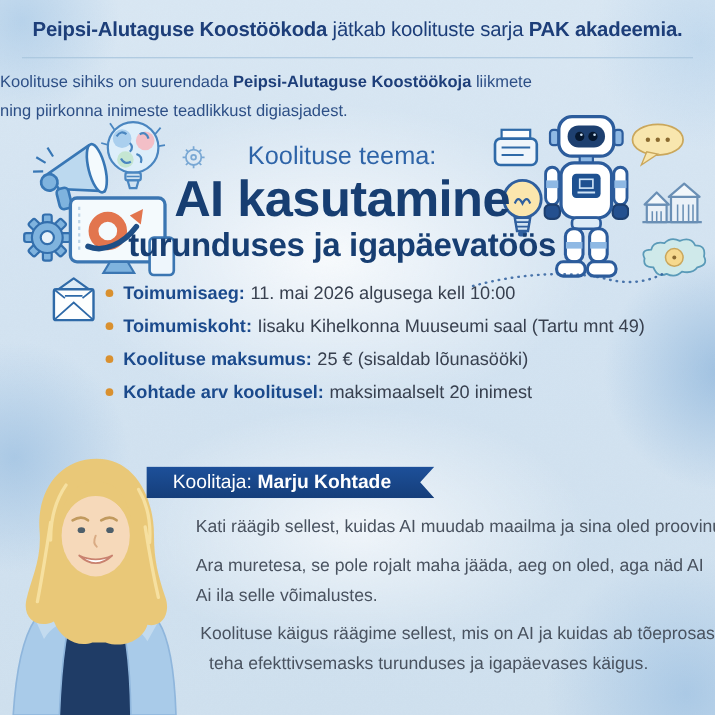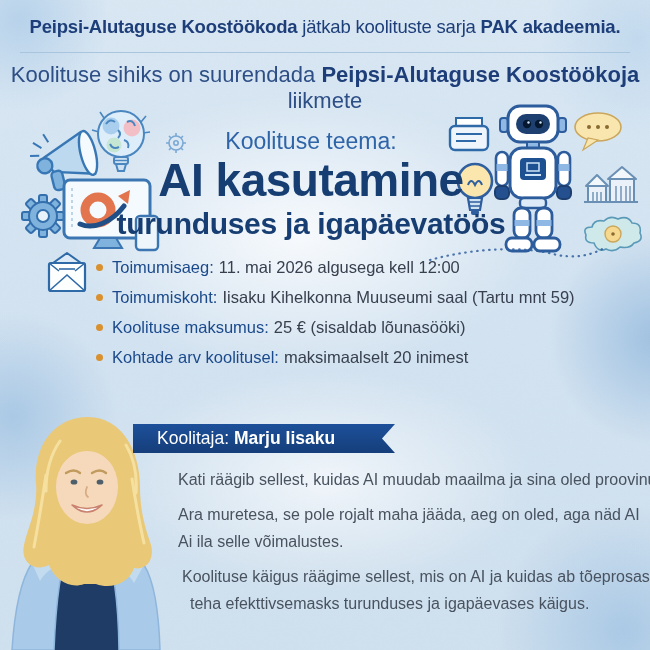--- a/index.html
+++ b/index.html
@@ -14,31 +14,31 @@
       radial-gradient(circle 120px at 3% 3%, rgba(150,190,226,.5), rgba(150,190,226,0) 75%),
       radial-gradient(circle 130px at 98% 6%, rgba(168,202,232,.45), rgba(168,202,232,0) 75%),
       linear-gradient(180deg,#d9e7f3 0%,#d3e3f1 45%,#cfe0ee 100%);
   }
   .noise{position:absolute;inset:0;opacity:.5;pointer-events:none;}
   .abs{position:absolute;}
   
   .hdr{left:0;right:0;top:16px;text-align:center;font-size:18.5px;color:#1d3e79;letter-spacing:-.2px;}
   .hdr b{font-weight:700;}
   .rule{left:20px;right:20px;top:52px;height:1px;background:#a9c5dd;}
-  .intro{left:0;right:0;top:62px;text-align:center;font-size:22px;line-height:26px;color:#2d4f86;}
+  .intro{left:0;right:0;top:62px;text-align:left;font-size:15px;line-height:26px;color:#2d4f86;}
   .intro b{color:#1d3e79;font-weight:700;}
   
   .kicker{left:-14px;width:650px;top:128px;text-align:center;font-size:23px;color:#2e64a8;font-weight:500;}
   .title{left:-14px;width:650px;top:153px;text-align:center;font-size:46px;font-weight:800;color:#173e72;letter-spacing:-.5px;}
   .subtitle{left:-14px;width:650px;top:207px;text-align:center;font-size:30px;font-weight:800;color:#173e72;letter-spacing:-.3px;}
   
   .details{left:96px;top:256px;}
   .drow{position:relative;height:30px;white-space:nowrap;font-size:16.5px;line-height:22px;}
   .dot{display:inline-block;width:7px;height:7px;border-radius:50%;background:#d9902f;margin-right:9px;vertical-align:2px;}
-  .dlabel{font-weight:400;color:#1b4a8c;}
+  .dlabel{font-weight:700;color:#1b4a8c;}
   .dvalue{color:#38404f;margin-left:5px;}
   
   .ribbon{left:133px;top:424px;width:262px;height:29px;line-height:29px;
     background:linear-gradient(180deg,#1d509a,#153e7a);
     clip-path:polygon(0 0,100% 0,calc(100% - 13px) 50%,100% 100%,0 100%);
     color:#fff;padding-left:24px;box-sizing:border-box;font-size:17.5px;z-index:5;}
   .ribbon b{font-weight:700;margin-left:5px;}
   
   .paras{left:178px;top:466px;width:462px;color:#49525f;font-size:16px;z-index:4;}
   .pline{line-height:27px;white-space:nowrap;}
@@ -59,20 +59,21 @@
     <rect width="650" height="650" filter="url(#paper)"></rect>
   </svg>
 
   <div class="abs hdr">
     <b>Peipsi-Alutaguse Koostöökoda</b><span> jätkab koolituste sarja </span><b>PAK akadeemia.</b>
   </div>
   <div class="abs rule"></div>
 
   <div class="abs intro">
     <div><span>Koolituse sihiks on suurendada </span><b>Peipsi-Alutaguse Koostöökoja</b><span> liikmete</span></div>
+    <div>ning piirkonna inimeste teadlikkust digiasjadest.</div>
   </div>
 
   <div class="abs" style="left:28px;top:124px;">
     <svg width="88" height="70" viewBox="0 0 88 70">
       <g transform="rotate(-14 44 35)" stroke="#3877b5" stroke-width="2.4" stroke-linejoin="round">
         <path d="M10 10 L17 17 M4 22 L13 24 M22 4 L25 13" stroke-width="2" fill="none"></path>
         <polygon points="17,27 59,11 63,55 23,43" fill="#bcd9ef"></polygon>
         <ellipse cx="61" cy="33" rx="7.5" ry="22.5" fill="#f4fafd"></ellipse>
         <circle cx="16" cy="35" r="7.5" fill="#7fb3de"></circle>
         <rect x="20" y="43" width="11" height="19" rx="4" fill="#7fb3de"></rect>
@@ -236,22 +237,22 @@
     <svg width="180" height="26" viewBox="0 0 180 26">
       <path d="M2 18 C45 6 95 4 125 12 C145 17 163 14 178 5" fill="none" stroke="#2f5f9e" stroke-width="2.2" stroke-linecap="round" stroke-dasharray="0.5 5.5" opacity="0.85"></path>
     </svg>
   </div>
 
   <div class="abs kicker">Koolituse teema:</div>
   <div class="abs title">AI kasutamine</div>
   <div class="abs subtitle">turunduses ja igapäevatöös</div>
 
   <div class="abs details">
-    <div class="drow"><span class="dot"></span><span class="dlabel">Toimumisaeg:</span><span class="dvalue">11. mai 2026 algusega kell 12:00</span></div>
-    <div class="drow"><span class="dot"></span><span class="dlabel">Toimumiskoht:</span><span class="dvalue">Iisaku Kihelkonna Muuseumi saal (Tartu mnt 59)</span></div>
+    <div class="drow"><span class="dot"></span><span class="dlabel">Toimumisaeg:</span><span class="dvalue">11. mai 2026 algusega kell 10:00</span></div>
+    <div class="drow"><span class="dot"></span><span class="dlabel">Toimumiskoht:</span><span class="dvalue">Iisaku Kihelkonna Muuseumi saal (Tartu mnt 49)</span></div>
     <div class="drow"><span class="dot"></span><span class="dlabel">Koolituse maksumus:</span><span class="dvalue">25 € (sisaldab lõunasööki)</span></div>
     <div class="drow"><span class="dot"></span><span class="dlabel">Kohtade arv koolitusel:</span><span class="dvalue">maksimaalselt 20 inimest</span></div>
   </div>
 
   <div class="abs" style="left:0;top:405px;z-index:3;">
     <svg width="172" height="245" viewBox="0 0 172 245">
       <path d="M76 112 L76 134 Q87 142 98 134 L98 112 Q87 122 76 112 Z" fill="#eec9a4"></path>
       <path d="M58 152 Q87 134 116 152 L126 245 L48 245 Z" fill="#1f3c66"></path>
       <path d="M70 148 Q87 138 104 148 Q100 170 87 176 Q74 170 70 148 Z" fill="#f2d3b0"></path>
       <path d="M12 245 Q16 182 32 158 Q46 142 70 137 Q57 168 54 245 Z" fill="#a9cbe9" stroke="#8fb6dc" stroke-width="1.5"></path>
@@ -264,21 +265,21 @@
       <path d="M54 74 Q58 34 87 32 Q116 34 120 74 Q108 46 87 46 Q66 46 54 74 Z" fill="#e9c878"></path>
       <path d="M66 68 q8 -5 14 0 M92 68 q8 -5 14 0" stroke="#c19a5e" stroke-width="2.4" fill="none" stroke-linecap="round"></path>
       <ellipse cx="74" cy="77" rx="3.4" ry="2.6" fill="#4e5f6b"></ellipse>
       <ellipse cx="100" cy="77" rx="3.4" ry="2.6" fill="#4e5f6b"></ellipse>
       <path d="M87 82 q-3 7 1 10" stroke="#d9ab84" stroke-width="1.8" fill="none" stroke-linecap="round"></path>
       <path d="M72 100 Q87 114 102 100 Q87 107 72 100 Z" fill="#ffffff" stroke="#c9826f" stroke-width="1.6" stroke-linejoin="round"></path>
     </svg>
   </div>
 
   <div class="abs ribbon">
-    <span>Koolitaja:</span><b>Marju Iisaku</b>
+    <span>Koolitaja:</span><b>Marju Kohtade</b>
   </div>
 
   <div class="abs paras">
     <div>
       <div class="pline">Kati räägib sellest, kuidas AI muudab maailma ja sina oled proovinud AI</div>
     </div>
     <div class="pgap"></div>
     <div>
       <div class="pline">Ara muretesa, se pole rojalt maha jääda, aeg on oled, aga näd AI</div>
       <div class="pline">Ai ila selle võimalustes.</div>

